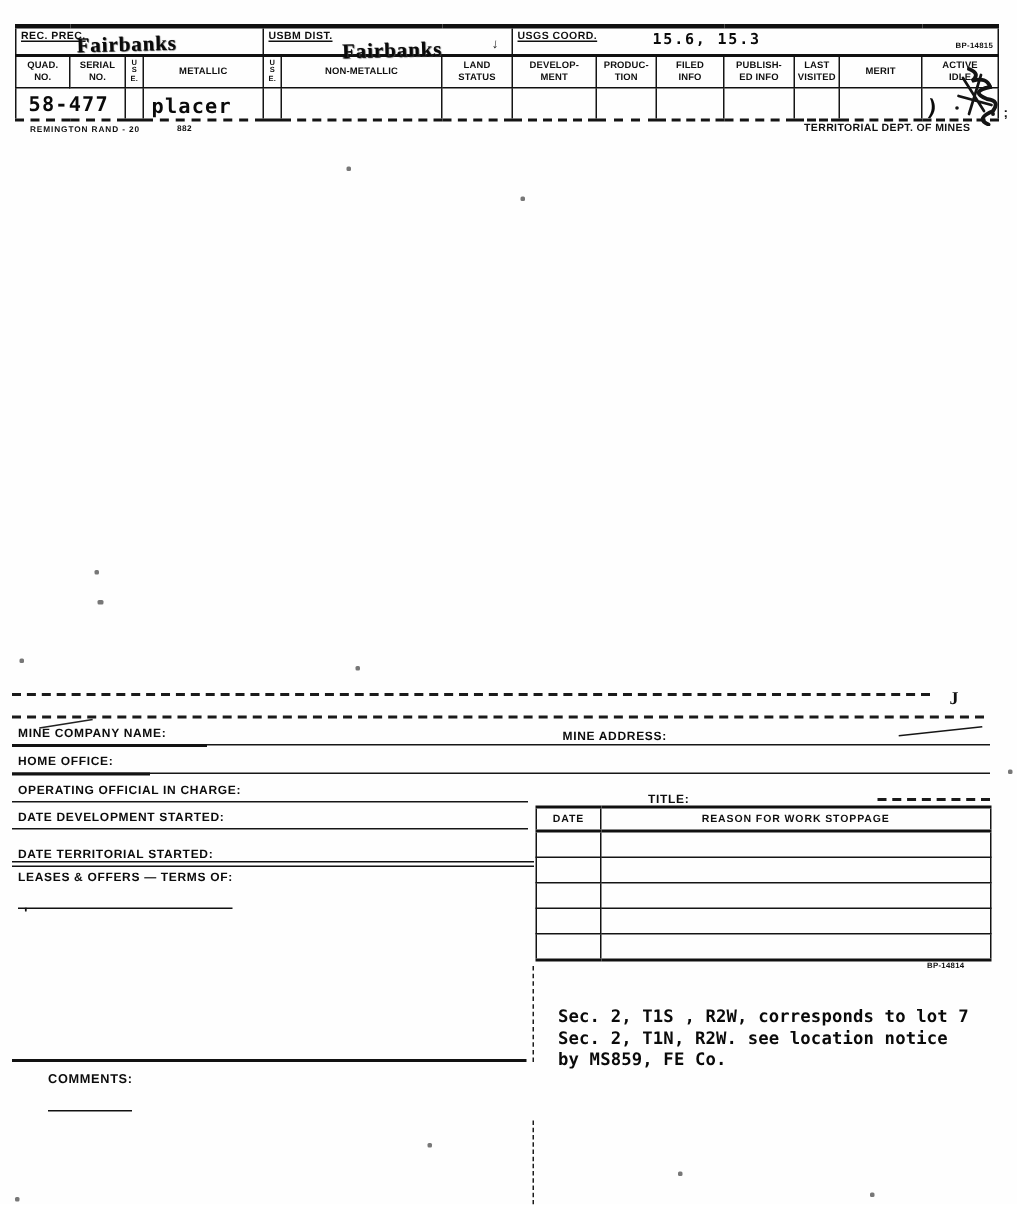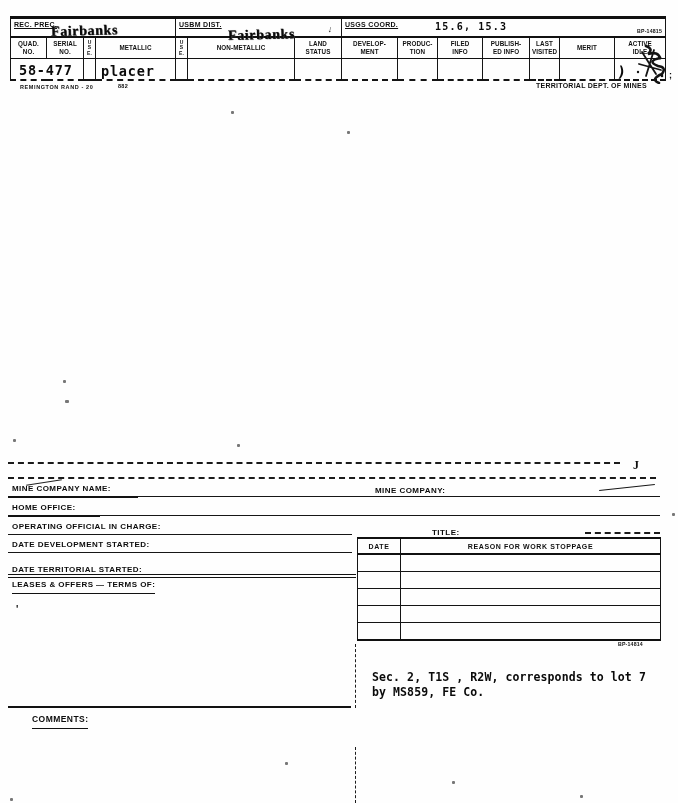--- a/index.html
+++ b/index.html
@@ -67,21 +67,21 @@
 
   
   .rule{border-top:1.5px solid #161616;}
   .rule-thick{border-top:2.5px solid #121212;}
   .rule-dash{border-top:2px dashed #1a1a1a;}
   .rule-double{height:2px;border-top:1.5px solid #111;border-bottom:1.5px solid #111;}
   .vdash{border-left:1.6px dashed #1c1c1c;width:0;}
   .flabel{
     font-size:8px;font-weight:bold;letter-spacing:0.45px;white-space:nowrap;color:#0c0c0c;
   }
-  .flabel.u{border-bottom:1.8px solid #111;padding-bottom:4px;}
+  .flabel.u{border-bottom:1.8px solid #111;padding-bottom:16px;}
   .jmark{left:633px;top:458px;font-family:"Liberation Serif",serif;font-size:12px;font-weight:bold;}
   .apos{left:16px;top:604px;font-size:10px;font-weight:bold;}
   .diag{left:599px;top:487px;width:56px;border-top:1.6px solid #161616;transform:rotate(-6deg);}
   .smudge{left:26px;top:482px;width:36px;border-top:1.8px solid #222;transform:rotate(-9deg);}
 
   table.stoppage{
     position:absolute;left:357px;top:537px;width:303px;
     border-collapse:collapse;table-layout:fixed;
   }
   .stoppage th,.stoppage td{border:1px solid #141414;padding:0;}
@@ -206,21 +206,21 @@
   <span class="abs agency">TERRITORIAL DEPT. OF MINES</span>
   <span class="abs semi-mark">;</span>
 
   <div class="abs rule-dash" style="left:8px;top:462px;width:612px;"></div>
   <span class="abs jmark">J</span>
   <div class="abs rule-dash" style="left:8px;top:477px;width:648px;"></div>
   <div class="abs diag"></div>
   <div class="abs smudge"></div>
 
   <span class="abs flabel" style="left:12px;top:484px;">MINE COMPANY NAME:</span>
-  <span class="abs flabel" style="left:375px;top:486px;">MINE COMPANY:</span>
+  <span class="abs flabel" style="left:375px;top:486px;">MINE ADDRESS:</span>
   <div class="abs rule" style="left:8px;top:496px;width:652px;"></div>
   <div class="abs rule-thick" style="left:8px;top:496px;width:130px;"></div>
 
   <span class="abs flabel" style="left:12px;top:503px;">HOME OFFICE:</span>
   <div class="abs rule" style="left:8px;top:515px;width:652px;"></div>
   <div class="abs rule-thick" style="left:8px;top:515px;width:92px;"></div>
 
   <span class="abs flabel" style="left:12px;top:522px;">OPERATING OFFICIAL IN CHARGE:</span>
   <div class="abs rule" style="left:8px;top:534px;width:344px;"></div>
   <div class="abs rule-dash" style="left:585px;top:532px;width:75px;"></div>
@@ -266,20 +266,21 @@
           <td></td>
           <td></td>
         </tr>
   </tbody>
     </table>
 
   <span class="abs bp-bottom">BP-14814</span>
 
   <div class="abs typed">
     <div>Sec. 2, T1S , R2W, corresponds to lot 7</div>
+    <div>Sec. 2, T1N, R2W. see location notice</div>
     <div>by MS859, FE Co.</div>
   </div>
 
   <div class="abs rule-thick" style="left:8px;top:706px;width:343px;"></div>
   <span class="abs flabel u comments">COMMENTS:</span>
 
   <div class="abs vdash" style="left:355px;top:644px;height:64px;"></div>
   <div class="abs vdash" style="left:355px;top:747px;height:56px;"></div>
 
   <div class="speck" style="left:231px;top:111px;"></div>

